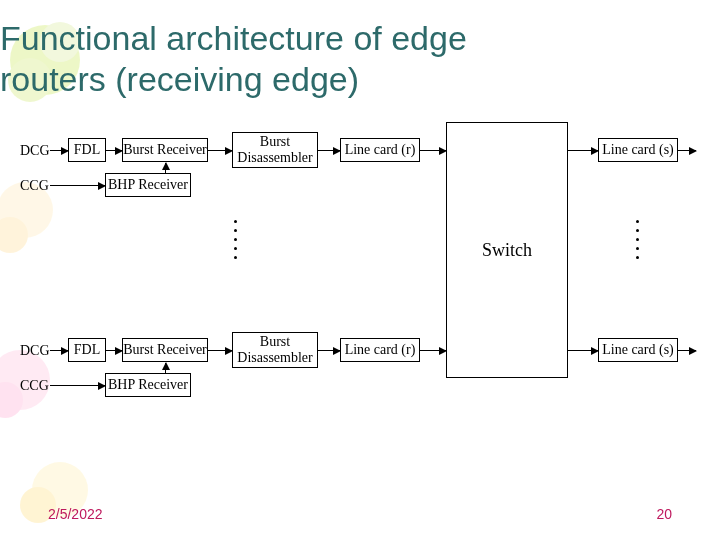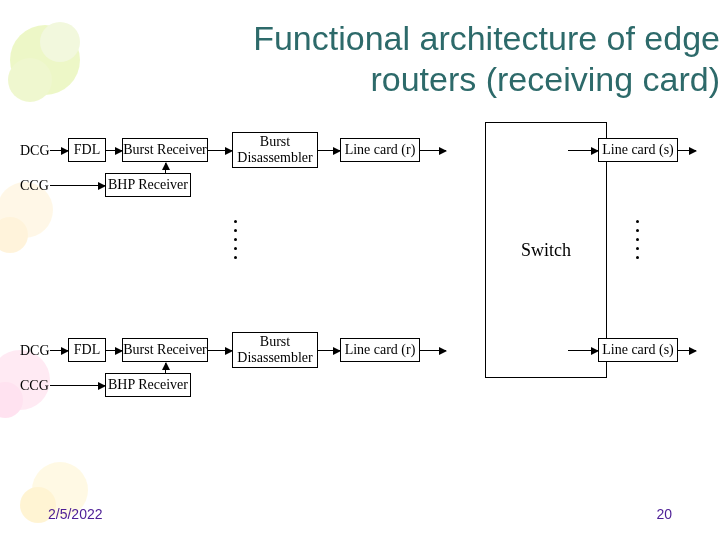--- a/index.html
+++ b/index.html
@@ -15,37 +15,37 @@
     position: absolute;
     inset: 0;
     z-index: 0;
     pointer-events: none;
   }
   .title {
     position: absolute;
     top: 18px;
     left: 0;
     right: 0;
-    text-align: right;
+    text-align: left;
     font-size: 34px;
     color: #2d6a6a;
     font-family: Verdana, Geneva, sans-serif;
     line-height: 1.2;
     z-index: 2;
   }
   .footer {
     position: absolute;
     bottom: 18px;
     left: 48px;
     right: 48px;
     display: flex;
     justify-content: space-between;
     font-size: 14px;
     font-family: Verdana, Geneva, sans-serif;
-    color: #4c1d95;
+    color: #be185d;
     z-index: 2;
   }
   .diagram {
     position: absolute;
     top: 130px;
     left: 20px;
     right: 20px;
     height: 340px;
     z-index: 2;
   }
@@ -128,21 +128,21 @@
     <circle cx="5" cy="400" r="18" fill="#ffc0de"></circle>
   </g>
   <g opacity="0.45">
     <circle cx="60" cy="490" r="28" fill="#fff3c4"></circle>
     <circle cx="38" cy="505" r="18" fill="#ffe7a0"></circle>
   </g>
 </svg>
 
 <div class="title">
   <span>Functional architecture of edge</span><br>
-  <span>routers (receiving card)</span>
+  <span>routers (receiving edge)</span>
 </div>
 
 <div class="diagram">
 
   <div class="lbl" style="left:0px; top:13px;">DCG</div>
   <div class="arrow" style="left:30px; top:20px; width:18px;"></div>
   <div class="box" style="left:48px; top:8px; width:38px; height:24px;">FDL</div>
   <div class="arrow" style="left:86px; top:20px; width:16px;"></div>
   <div class="box" style="left:102px; top:8px; width:86px; height:24px;">Burst Receiver</div>
   <div class="arrow" style="left:188px; top:20px; width:24px;"></div>
@@ -176,21 +176,21 @@
 Disassembler</div>
   <div class="arrow" style="left:298px; top:220px; width:22px;"></div>
   <div class="box" style="left:320px; top:208px; width:80px; height:24px;">Line card (r)</div>
   <div class="arrow" style="left:400px; top:220px; width:26px;"></div>
 
   <div class="lbl" style="left:0px; top:248px;">CCG</div>
   <div class="arrow" style="left:30px; top:255px; width:55px;"></div>
   <div class="box" style="left:85px; top:243px; width:86px; height:24px;">BHP Receiver</div>
   <div class="varrow up" style="left:145px; top:233px; height:10px;"></div>
 
-  <div class="box" style="left:426px; top:-8px; width:122px; height:256px; font-size:18px;margin-left:39px;">Switch</div>
+  <div class="box" style="left:426px; top:-8px; width:122px; height:256px; font-size:18px;">Switch</div>
 
   <div class="arrow" style="left:548px; top:20px; width:30px;"></div>
   <div class="box" style="left:578px; top:8px; width:80px; height:24px;">Line card (s)</div>
   <div class="arrow" style="left:658px; top:20px; width:18px;"></div>
 
   <div class="arrow" style="left:548px; top:220px; width:30px;"></div>
   <div class="box" style="left:578px; top:208px; width:80px; height:24px;">Line card (s)</div>
   <div class="arrow" style="left:658px; top:220px; width:18px;"></div>
 
   <div class="vdots" style="left:612px; top:90px;">

